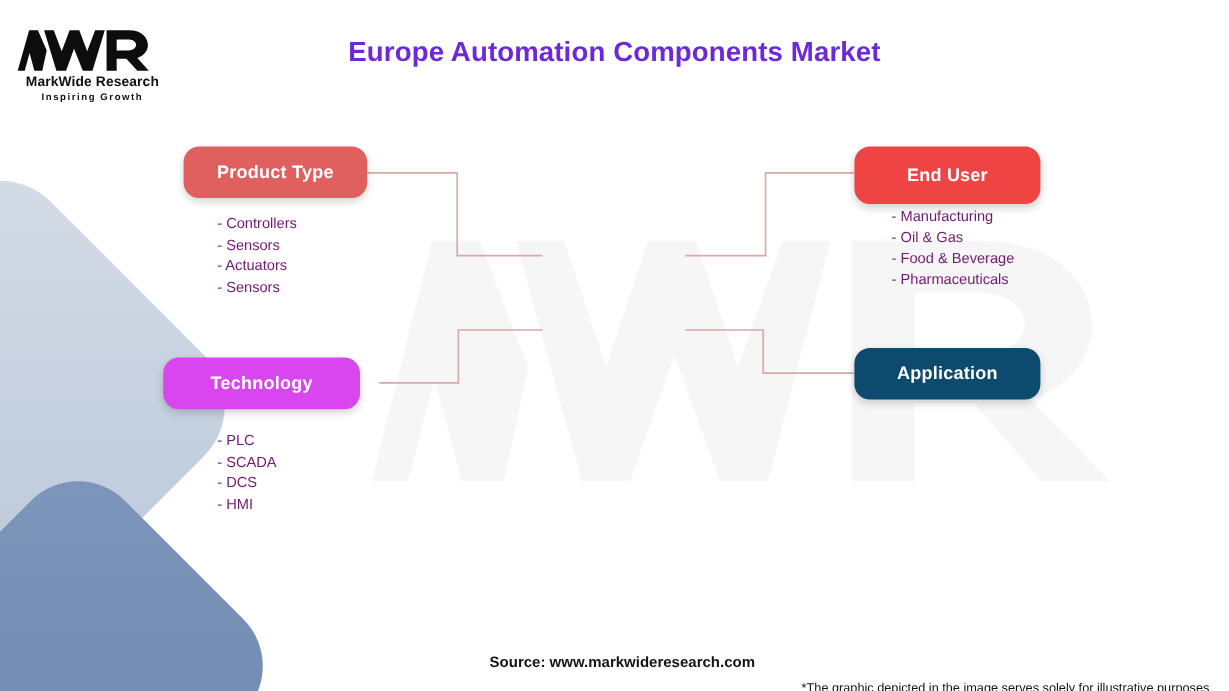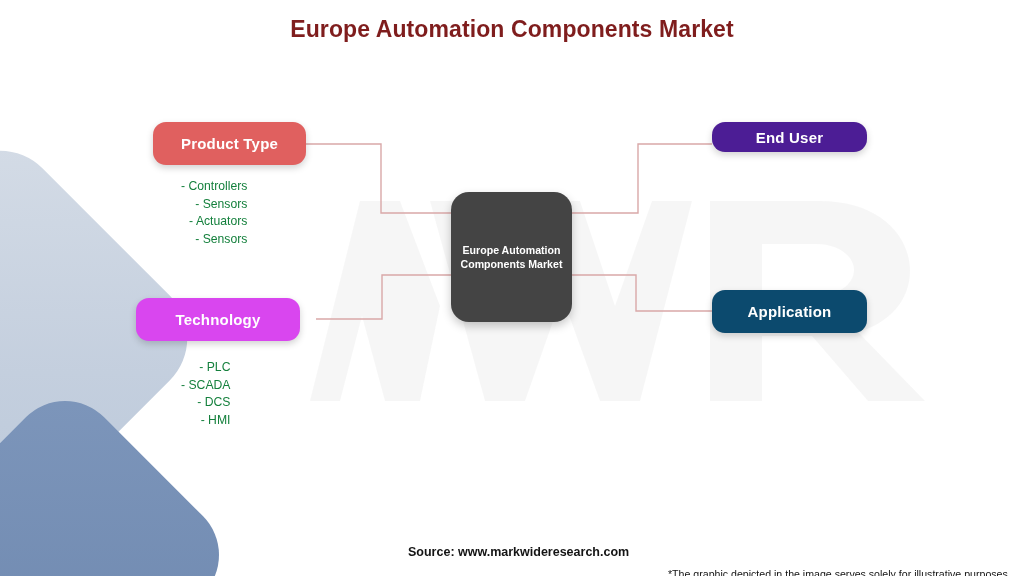--- a/index.html
+++ b/index.html
@@ -74,25 +74,25 @@
     color: #111;
     letter-spacing: 1.3px;
     margin-top: 1px;
   }
 
   
   .title {
     position: absolute;
     left: 0;
     right: 0;
-    top: 16px;
+    top: 30px;
     text-align: center;
     font-size: 23px;
     font-weight: bold;
-    color: #7f1d1d;
+    color: #6d28d9;
     letter-spacing: .1px;
   }
 
   
   .connectors {
     position: absolute;
     left: 0;
     top: 0;
     width: 1024px;
     height: 576px;
@@ -108,24 +108,23 @@
     font-weight: bold;
     display: flex;
     align-items: center;
     justify-content: center;
     box-shadow: 0 3px 7px rgba(0,0,0,.18);
     letter-spacing: .2px;
   }
   .bullets {
     position: absolute;
     font-size: 12.2px;
-    color: #15803d;
+    color: #701a75;
     line-height: 17.6px;
     white-space: nowrap;
-    text-align: right;
   }
   .bullets div { white-space: nowrap; }
 
   .center-node {
     position: absolute;
     left: 451px;
     top: 192px;
     width: 121px;
     height: 130px;
     background: #444444;
@@ -169,55 +168,66 @@
   <div class="deco-dark"></div>
 
   <svg class="watermark" viewBox="0 0 640 210">
     <g fill="#f0f0f0">
       <polygon points="10,205 60,5 100,5 140,110 120,205 85,205 62,120 40,205"></polygon>
       <polygon points="130,5 170,5 205,110 240,5 280,5 315,110 352,5 392,5 340,205 300,205 262,100 225,205 185,205"></polygon>
       <path d="M410,5 L520,5 C580,5 610,40 610,75 C610,105 588,128 558,136 L625,205 L568,205 L512,140 L462,140 L462,205 L410,205 Z M462,48 L462,100 L516,100 C538,100 554,88 554,74 C554,60 538,48 516,48 Z"></path>
     </g>
   </svg>
 
+  <div class="logo">
+    <svg class="logo-mark" width="110" height="40" viewBox="0 0 300 100">
+      <g fill="#0d0d0d">
+        <polygon points="2,96 28,4 48,4 68,50 58,96 40,96 29,56 18,96"></polygon>
+        <polygon points="62,4 84,4 102,52 120,4 142,4 160,52 178,4 200,4 172,96 150,96 130,46 112,96 90,96"></polygon>
+        <path d="M204,4 L256,4 C284,4 298,21 298,38 C298,52 288,63 274,67 L300,96 L274,96 L249,69 L227,69 L227,96 L204,96 Z M227,25 L227,50 L253,50 C264,50 271,44 271,37 C271,30 264,25 253,25 Z"></path>
+      </g>
+    </svg>
+    <div class="logo-name">MarkWide Research</div>
+    <div class="logo-tag">Inspiring Growth</div>
+  </div>
 
   <div class="title">Europe Automation Components Market</div>
 
   <svg class="connectors">
     <g stroke="#d9a8a8" stroke-width="1.4" fill="none">
 
       <polyline points="306,144 381,144 381,213 452,213"></polyline>
 
       <polyline points="571,213 638,213 638,144 712,144"></polyline>
 
       <polyline points="316,319 382,319 382,275 452,275"></polyline>
 
       <polyline points="571,275 636,275 636,311 712,311"></polyline>
     </g>
   </svg>
 
-  <div class="center-node">
-    <span>
-      <span>Europe Automation</span><br>
-      <span>Components Market</span>
-    </span>
-  </div>
 
   <div class="node-pill" style="left:153px; top:122px; width:153px; height:43px; background:#e0605f;">
     <span>Product Type</span>
   </div>
   <div class="bullets" style="left:181px; top:178px;">
     <div>- Controllers</div>
     <div>- Sensors</div>
     <div>- Actuators</div>
     <div>- Sensors</div>
   </div>
 
-  <div class="node-pill" style="left:712px; top:122px; width:155px; height:30px; background:#4c1d95;">
+  <div class="node-pill" style="left:712px; top:122px; width:155px; height:48px; background:#ef4444;">
     <span>End User</span>
+  </div>
+  <div class="bullets" style="left:743px; top:172px;">
+    <div>- Manufacturing</div>
+    <div>- Oil &amp; Gas</div>
+    <div>- Food &amp; Beverage</div>
+    <div>- Pharmaceuticals</div>
   </div>
 
   <div class="node-pill" style="left:136px; top:298px; width:164px; height:43px; background:#d946ef;">
     <span>Technology</span>
   </div>
   <div class="bullets" style="left:181px; top:359px;">
     <div>- PLC</div>
     <div>- SCADA</div>
     <div>- DCS</div>
     <div>- HMI</div>

